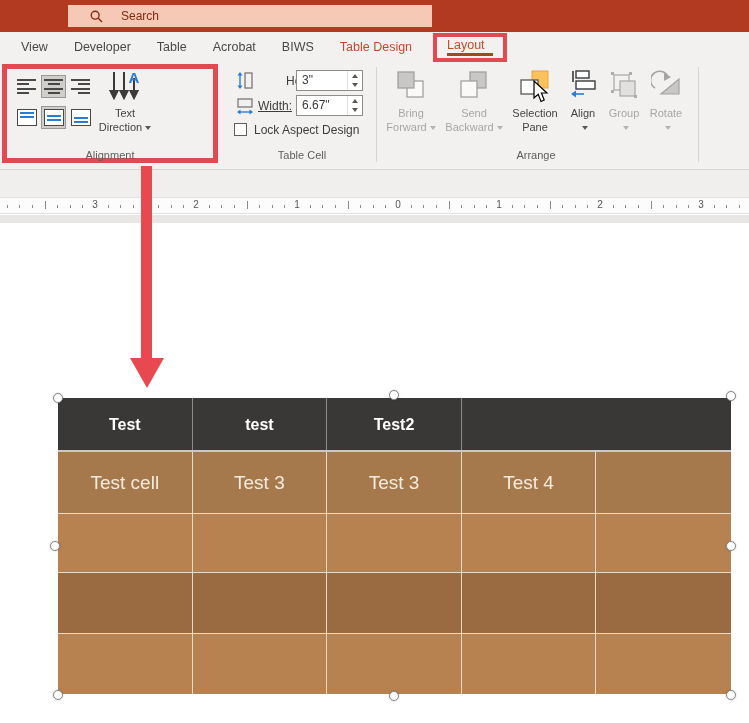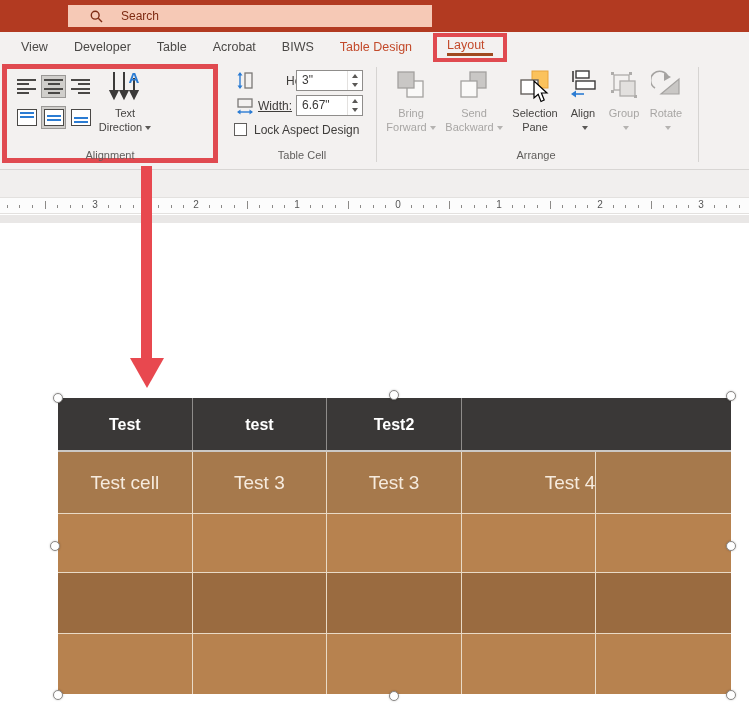--- a/index.html
+++ b/index.html
@@ -376,21 +376,21 @@
         <div class="trow header" style="height: 54px;">
           <div class="tcell" style="line-height: 54px;">Test</div>
           <div class="tcell" style="line-height: 54px;">test</div>
           <div class="tcell" style="line-height: 54px;">Test2</div>
           <div class="tcell" style="line-height: 54px;"></div>
         </div>
         <div class="trow brow" style="height: 61px; background: rgb(166, 121, 76);">
           <div class="tcell" style="line-height: 61px;">Test cell</div>
           <div class="tcell" style="line-height: 61px;">Test 3</div>
           <div class="tcell" style="line-height: 61px;">Test 3</div>
-          <div class="tcell" style="line-height: 61px; text-align: right;">Test 4</div>
+          <div class="tcell" style="line-height: 61px;">Test 4</div>
           <div class="tcell" style="line-height: 61px;"></div>
         </div>
         <div class="trow brow bt" style="height: 59px; background: rgb(183, 130, 79);">
           <div class="tcell" style="line-height: 59px;"></div>
           <div class="tcell" style="line-height: 59px;"></div>
           <div class="tcell" style="line-height: 59px;"></div>
           <div class="tcell" style="line-height: 59px;"></div>
           <div class="tcell" style="line-height: 59px;"></div>
         </div>
         <div class="trow brow bt" style="height: 61px; background: rgb(154, 107, 64);">

